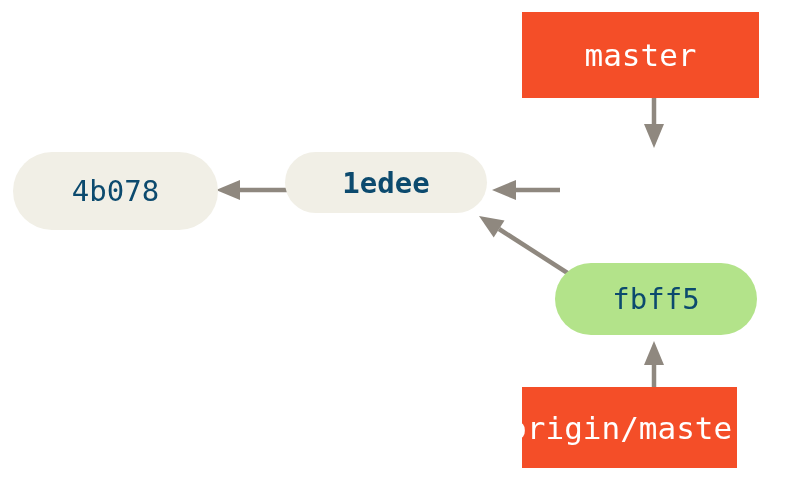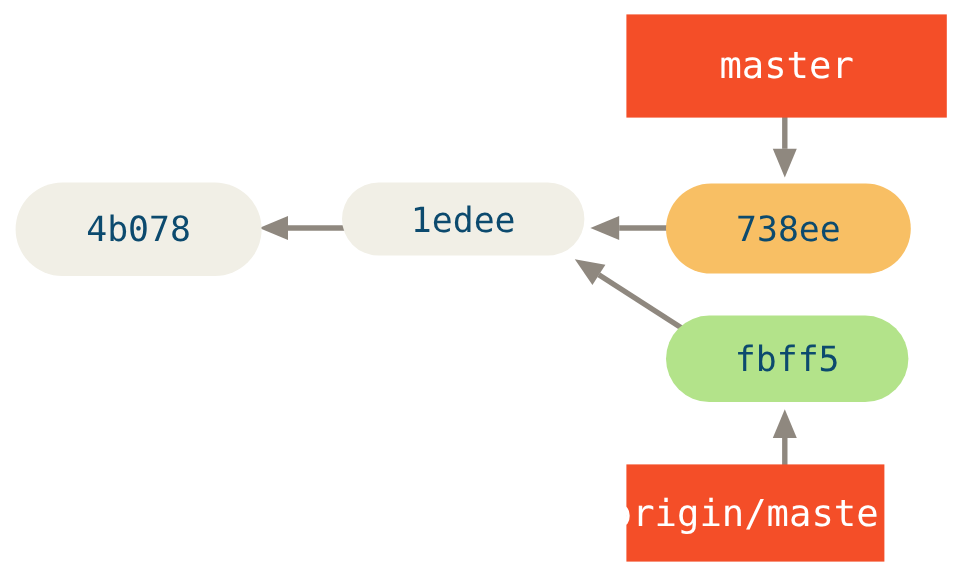--- a/index.html
+++ b/index.html
@@ -29,24 +29,24 @@
   }
   .ref {
     position: absolute; z-index: 2;
     display: flex; align-items: center; justify-content: center;
   }
   .ref .ref-label {
     font-size: 31px; color: #ffffff;
   }
   
   #n-4b078 { left: 13px;  top: 152px; width: 205px; height: 78px; }
-  #n-1edee { left: 285px; top: 152px; width: 202px; height: 61px; }
+  #n-1edee { left: 285px; top: 152px; width: 202px; height: 61px; font-weight: bold; }
   #n-738ee { left: 555px; top: 153px; width: 204px; height: 75px; }
   #n-fbff5 { left: 555px; top: 263px; width: 202px; height: 72px; }
-  #r-master { left: 522px; top: 12px;  width: 267px; height: 86px; }
+  #r-master { left: 522px; top: 12px;  width: 237px; height: 86px; }
   #r-origin-master { left: 522px; top: 387px; width: 215px; height: 81px; }
 </style>
 </head>
 <body>
 
 <div class="stage">
 
   <svg class="arrows" width="800" height="484" viewBox="0 0 800 484" style="color: rgb(143, 136, 127);">
     <g>
       <line x1="290" y1="190" x2="240" y2="190"></line>
@@ -71,23 +71,20 @@
   </svg>
 
   <div class="node" id="n-4b078" style="background-color: rgb(241, 239, 230);">
     <span class="node-label">4b078</span>
   </div>
 
   <div class="node" id="n-1edee" style="background-color: rgb(241, 239, 230);">
     <span class="node-label">1edee</span>
   </div>
 
-  <div class="node" id="n-738ee" style="background-color: rgb(248, 191, 100);">
-    <span class="node-label">738ee</span>
-  </div>
 
   <div class="node" id="n-fbff5" style="background-color: rgb(179, 227, 138); justify-content: center;">
     <span class="node-label">fbff5</span>
   </div>
 
   <div class="ref" id="r-master" style="background-color: rgb(244, 78, 40);">
     <span class="ref-label">master</span>
   </div>
 
   <div class="ref" id="r-origin-master" style="background-color: rgb(244, 78, 40);">

